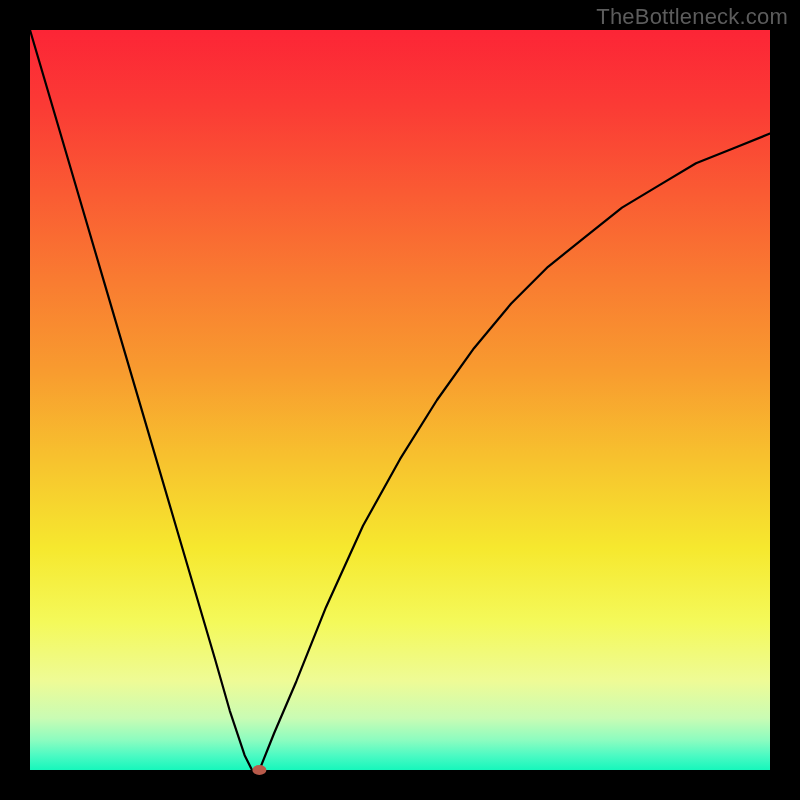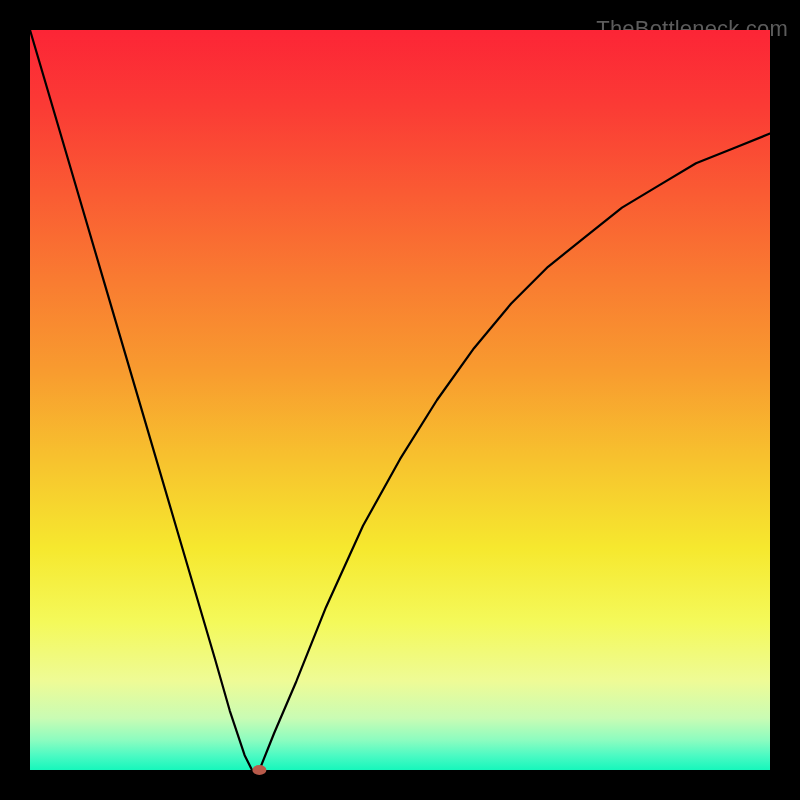--- a/index.html
+++ b/index.html
@@ -11,21 +11,21 @@
     font-family: Arial, Helvetica, sans-serif;
   }
   .frame {
     position: relative;
     width: 800px;
     height: 800px;
     background: #000;
   }
   .watermark {
     position: absolute;
-    top: 16px;
+    top: 4px;
     right: 12px;
     color: #5c5c5c;
     font-size: 22px;
     font-weight: 500;
     letter-spacing: 0.2px;
     user-select: none;
   }
   .plot {
     position: absolute;
     left: 30px;

